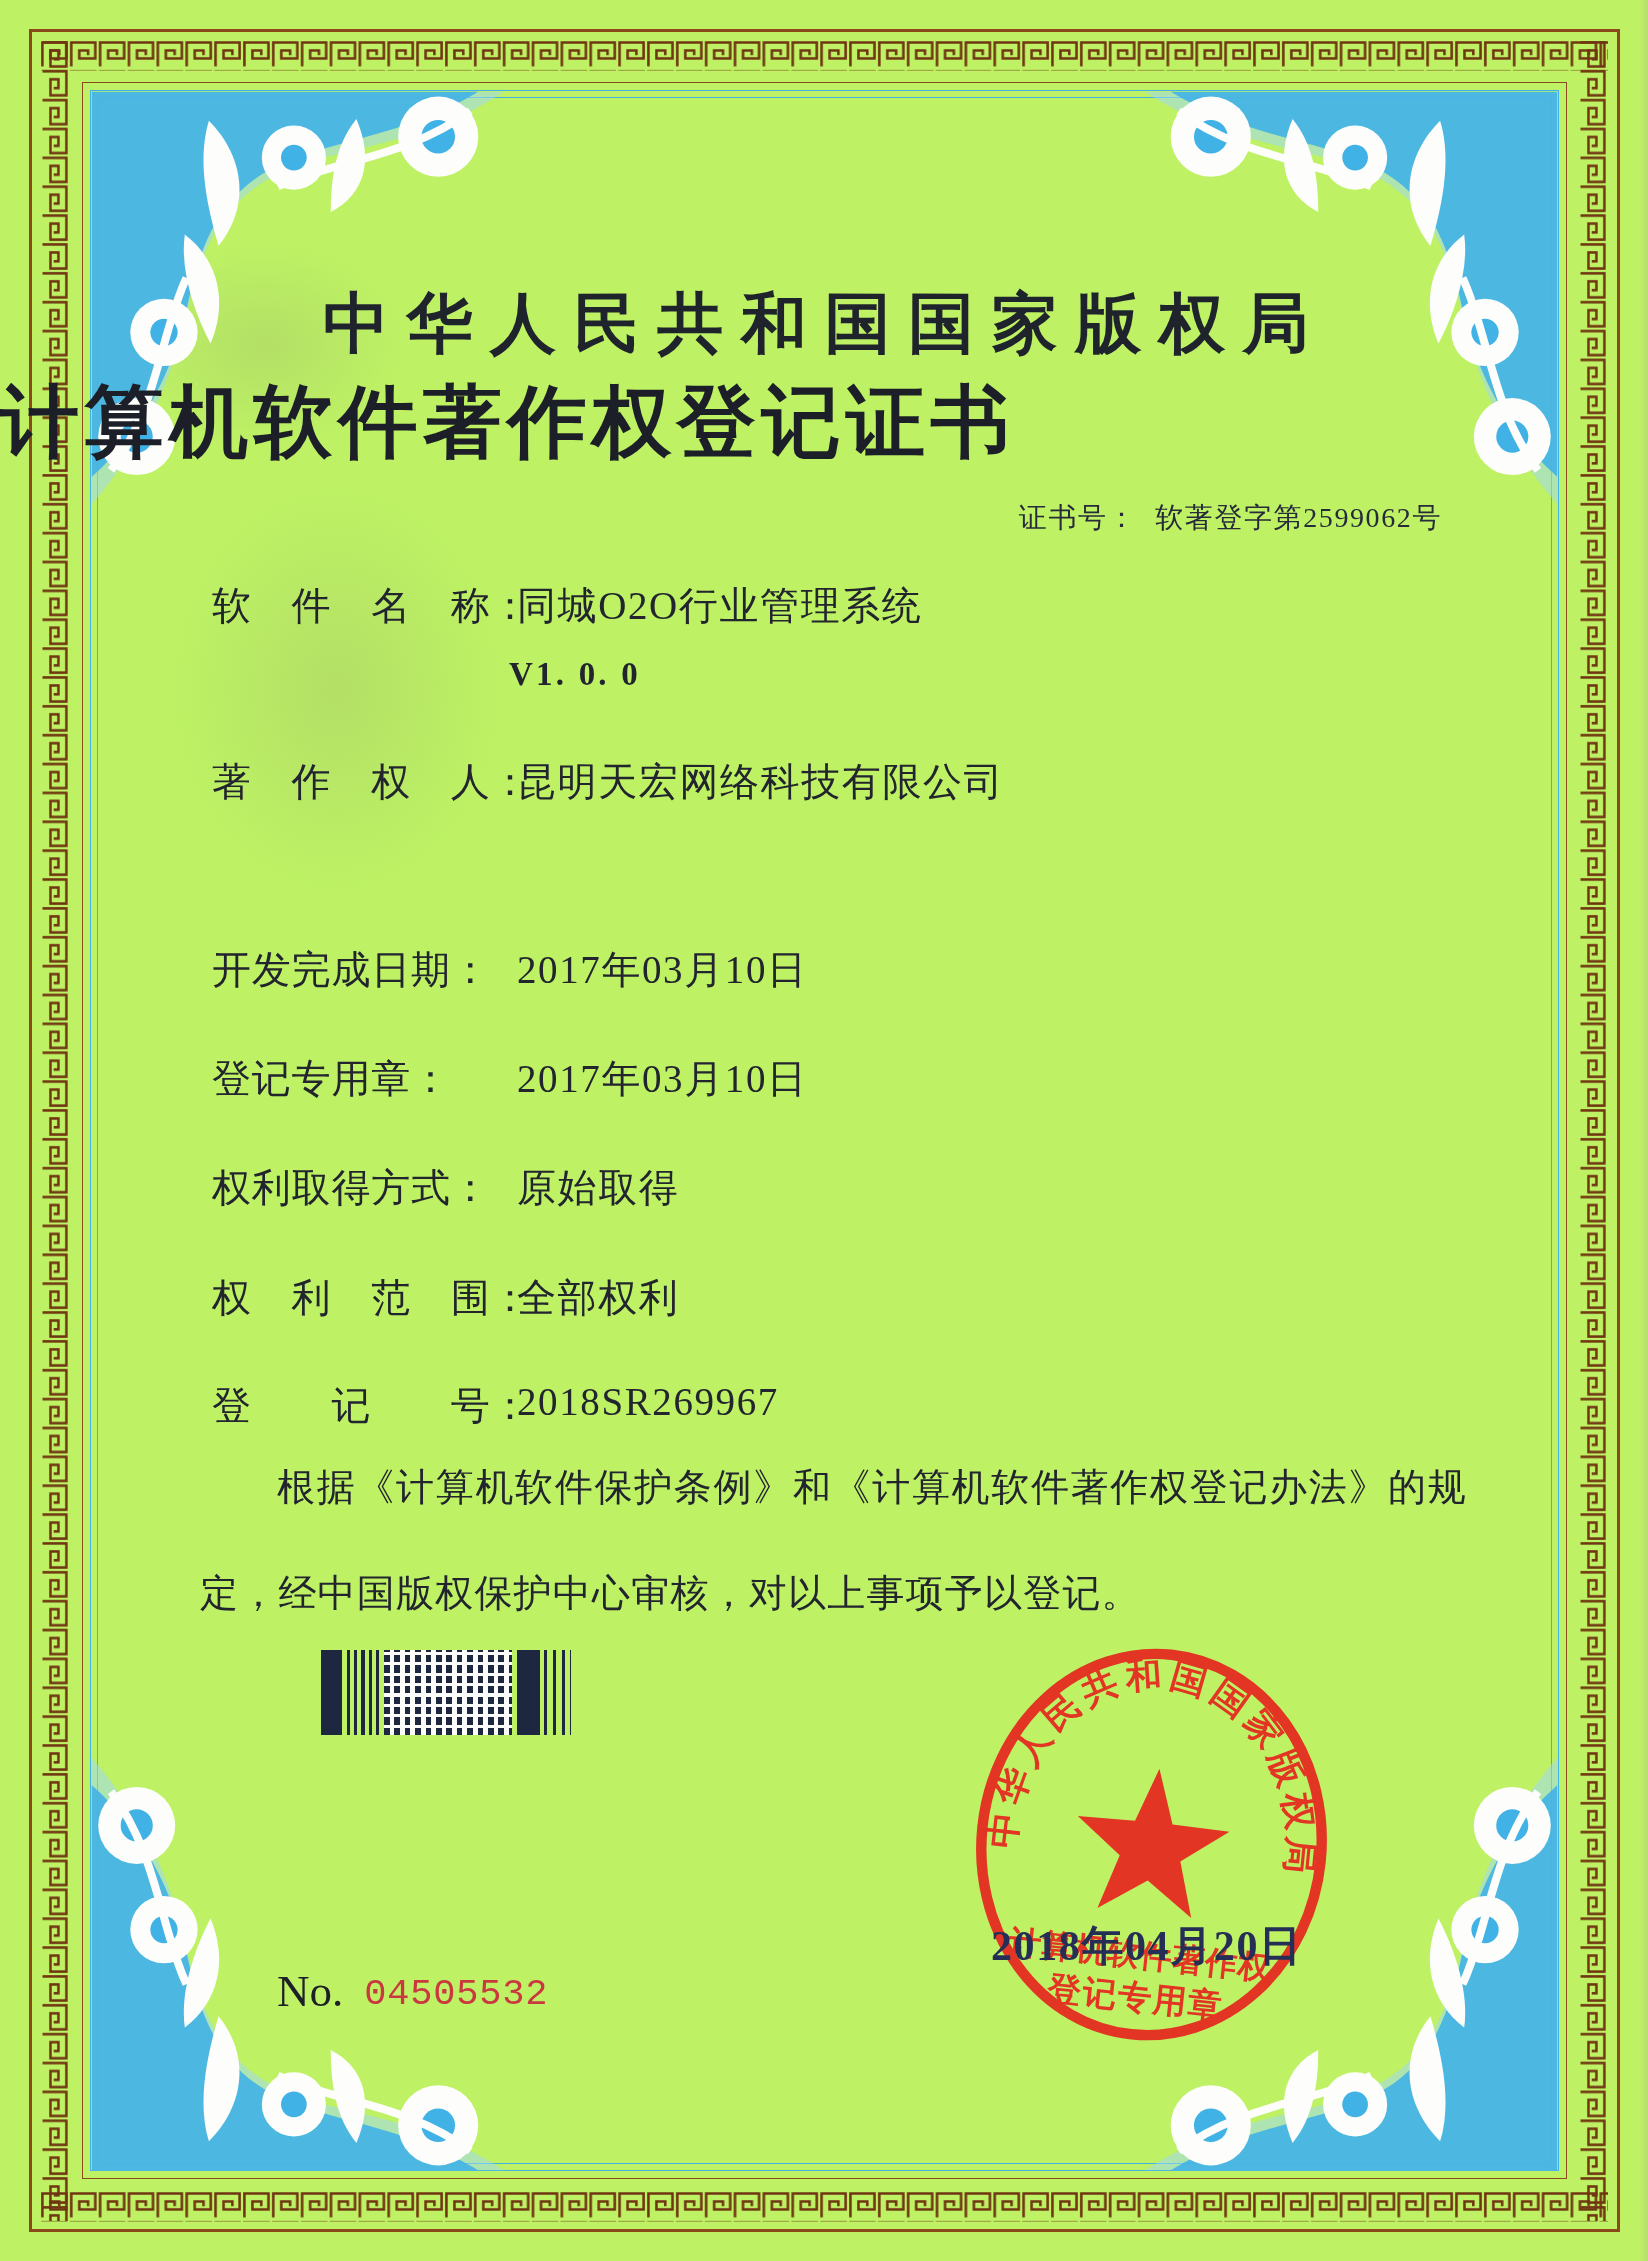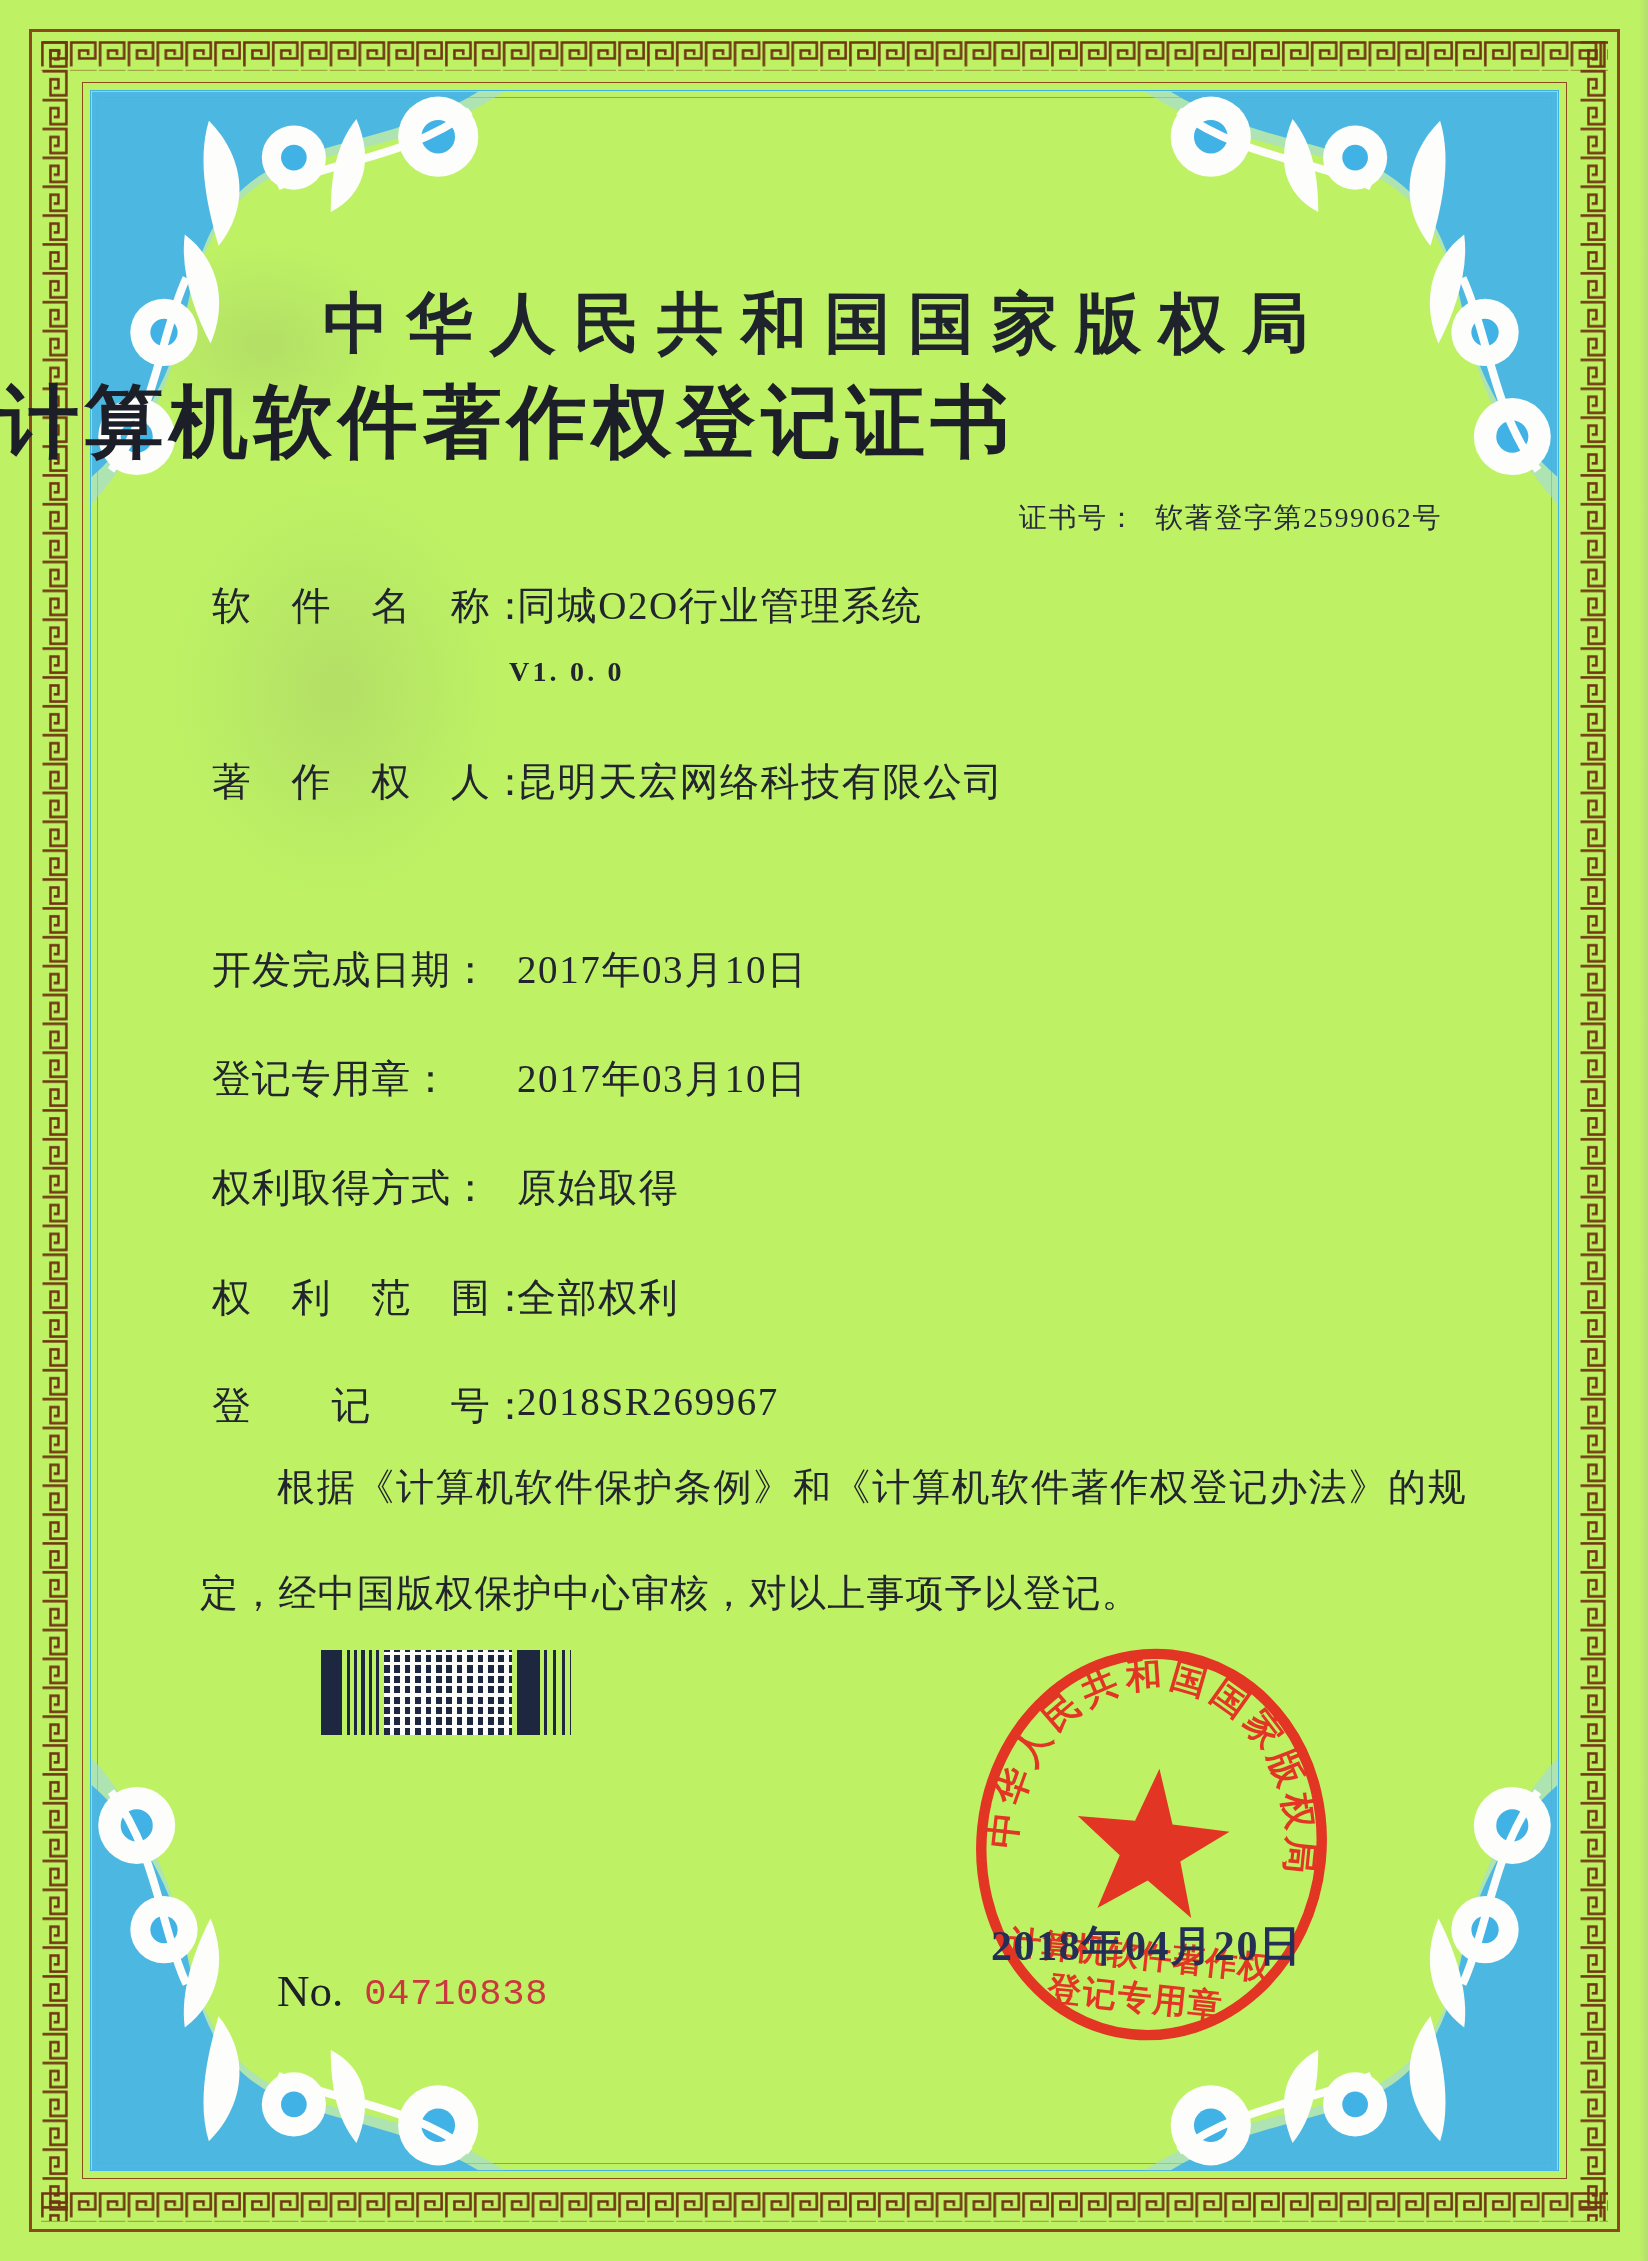--- a/index.html
+++ b/index.html
@@ -34,21 +34,21 @@
     font-size:79px;font-weight:700;letter-spacing:5.6px;color:#1c1f27;white-space:nowrap;}
   .cert-no-line{position:absolute;top:499px;right:207px;font-size:28px;color:#262a3a;
     letter-spacing:1.6px;white-space:nowrap;}
   .cert-no-line .val{margin-left:18px;}
   
   .field-row{position:absolute;left:212px;height:56px;font-size:39px;color:#22252e;white-space:nowrap;}
   .field-row .flabel{display:inline-block;letter-spacing:0.8px;}
   .field-row .fvalue{position:absolute;left:305px;top:0;letter-spacing:1.6px;}
   .r1{top:579px}.r2{top:755px}.r3{top:943px}.r4{top:1052px}
   .r5{top:1161px}.r6{top:1271px}.r7{top:1379px}
-  .fvalue2{position:absolute;left:509px;top:656px;font-size:28px;font-weight:600;
+  .fvalue2{position:absolute;left:509px;top:656px;font-size:33px;font-weight:600;
     letter-spacing:3.2px;color:#22252e;}
   
   .statement{position:absolute;left:200px;top:1434px;width:1267px;
     font-size:38px;line-height:106px;text-align:justify;text-indent:77px;
     letter-spacing:1.2px;color:#22252e;}
   
   .barcode{position:absolute;left:321px;top:1650px;width:250px;height:85px;}
   .barcode .bc{position:absolute;top:0;height:100%;}
   .bc-bar1{left:0;width:21px;background:#1d2840;}
   .bc-str1{left:26px;width:34px;background:repeating-linear-gradient(90deg,#1d2840 0 3.2px,transparent 3.2px 7.2px);}
@@ -200,17 +200,17 @@
       <textPath href="#sealArc" startOffset="50%" text-anchor="middle">中华人民共和国国家版权局</textPath>
     </text>
     <polygon fill="#e6251f" points="280,185 303.5,252.6 375.1,254.1 318,297.4 338.8,365.9 280,325 221.2,365.9 242,297.4 184.9,254.1 256.5,252.6"></polygon>
     <text x="280" y="432" text-anchor="middle" font-size="40" font-weight="700" fill="#e6251f" letter-spacing="1">计算机软件著作权</text>
     <text x="280" y="486" text-anchor="middle" font-size="42" font-weight="700" fill="#e6251f" letter-spacing="2">登记专用章</text>
   </svg>
 
   <div class="seal-date">2018年04月20日</div>
 
   <div class="serial-line">
-    <span>No.</span><span class="num">04710838</span>
+    <span>No.</span><span class="num">04505532</span>
   </div>
 
 </div>
 
 
 </body></html>

